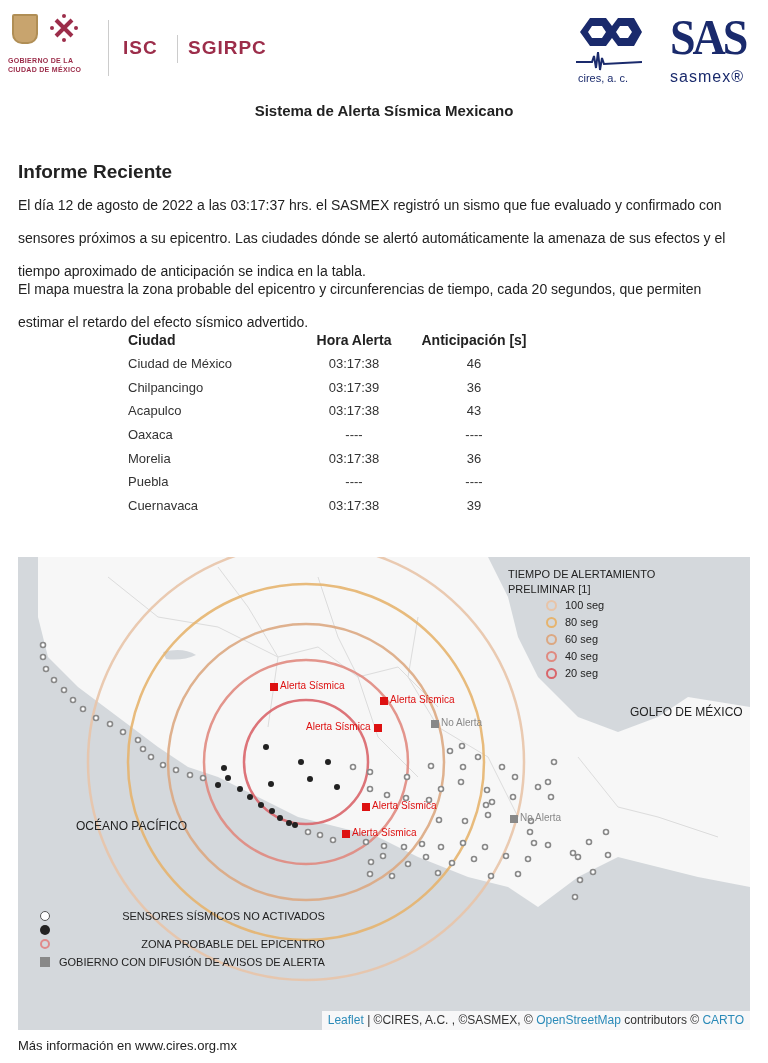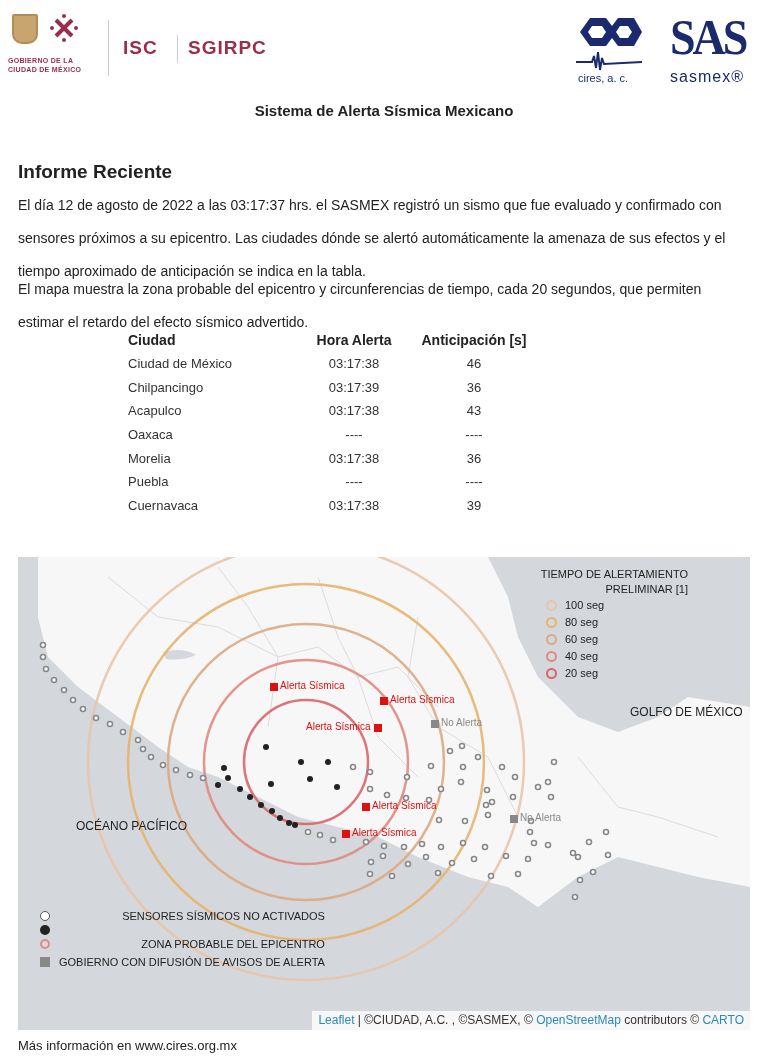--- a/index.html
+++ b/index.html
@@ -29,21 +29,21 @@
   .alert-table th { font-size: 14px; font-weight: bold; color: #222; height: 24px; text-align: left; }
   .alert-table td { height: 23.6px; }
   .col-city { width: 166px; text-align: left; }
   .col-time { width: 120px; text-align: center; }
   .col-ant { width: 120px; text-align: center; }
   .alert-table th.col-time, .alert-table th.col-ant { text-align: center; }
   .map { position: absolute; left: 18px; top: 557px; width: 732px; height: 473px; background: #d4d8dc; overflow: hidden; }
   .map svg { position: absolute; left: 0; top: 0; }
   .map-label { position: absolute; font-size: 12px; color: #222; white-space: nowrap; }
   .legend-time { position: absolute; left: 490px; top: 10px; font-size: 11px; color: #222; }
-  .legend-time .lt-title { line-height: 15px; text-align: right; width: 180px; }
+  .legend-time .lt-title { line-height: 15px; text-align: left; width: 180px; }
   .legend-time .lt-item { display: flex; align-items: center; line-height: 17px; margin-left: 38px; }
   .ring { display: inline-block; width: 11px; height: 11px; border-radius: 50%; border: 2px solid; margin-right: 8px; }
   .legend-bottom { position: absolute; left: 22px; top: 350px; font-size: 11px; color: #222; }
   .lb-item { display: flex; align-items: center; line-height: 18px; justify-content: space-between; }
   .lb-sym { width: 10px; height: 10px; margin-right: 9px; display: inline-block; }
   .attribution { position: absolute; right: 0; bottom: 0; background: rgba(255,255,255,0.8); font-size: 12px; color: #333; padding: 2px 6px 3px 6px; white-space: nowrap; }
   .attribution a { color: #2a8ab8; text-decoration: none; }
   .footer { position: absolute; left: 18px; top: 1038px; font-size: 13px; color: #222; }
 </style>
 </head>
@@ -322,17 +322,17 @@
       <span class="lb-sym" style="border:2px solid #e08a8a;border-radius:50%;"></span>
       <span>ZONA PROBABLE DEL EPICENTRO</span>
     </div>
     <div class="lb-item">
       <span class="lb-sym" style="background:#888;"></span>
       <span>GOBIERNO CON DIFUSIÓN DE AVISOS DE ALERTA</span>
     </div>
   </div>
 
   <div class="attribution">
-    <a>Leaflet</a><span> | ©CIUDAD, A.C. , ©SASMEX, © </span><a>OpenStreetMap</a><span> contributors © </span><a>CARTO</a>
+    <a>Leaflet</a><span> | ©CIRES, A.C. , ©SASMEX, © </span><a>OpenStreetMap</a><span> contributors © </span><a>CARTO</a>
   </div>
 </div>
 
 <div class="footer">Más información en www.cires.org.mx</div>
 
 </body></html>

